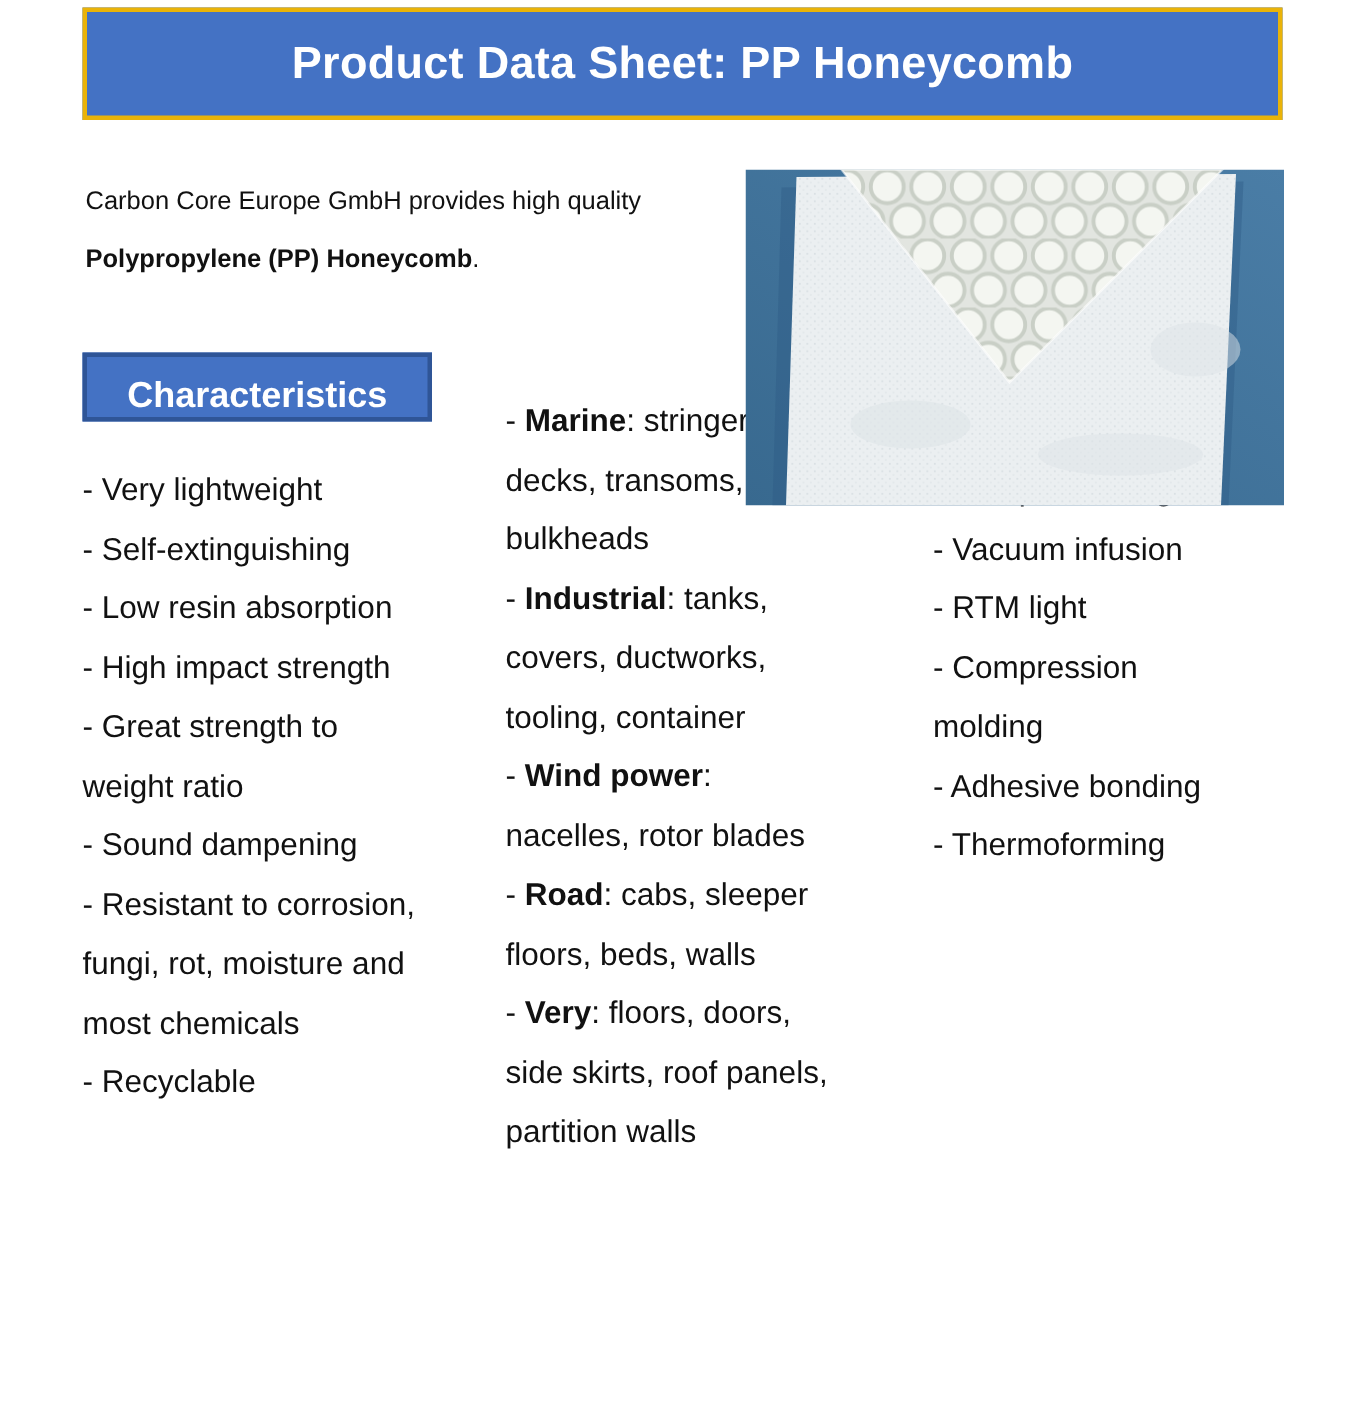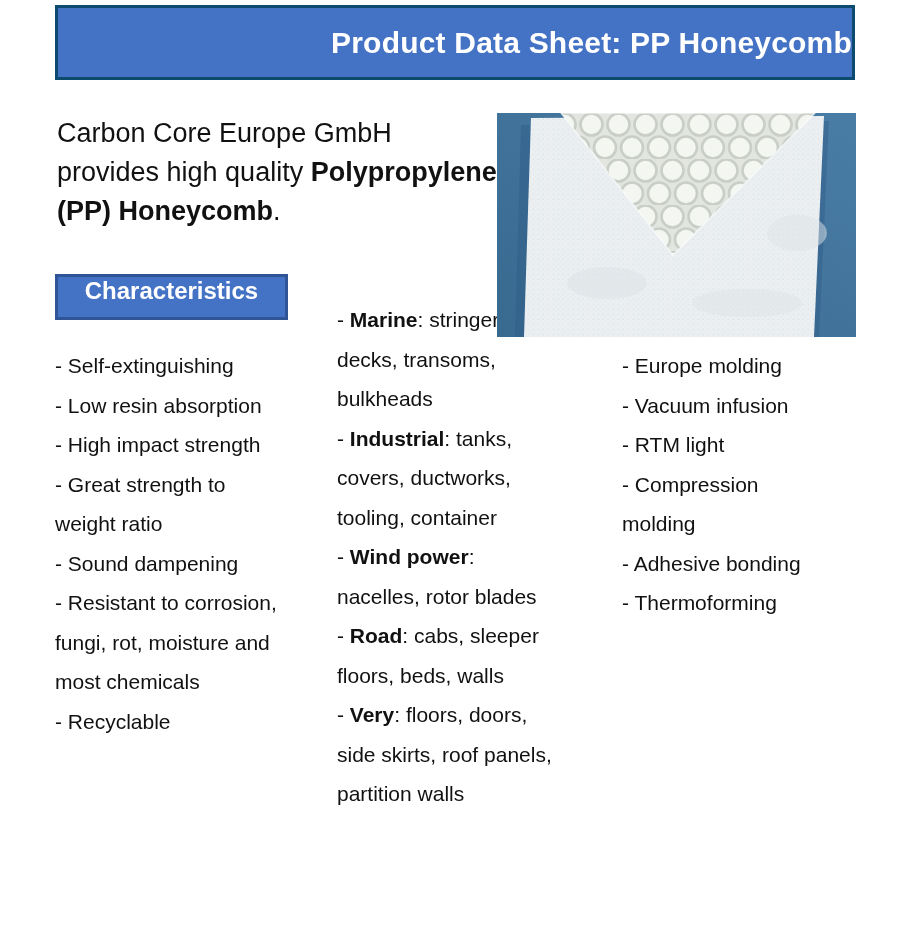--- a/index.html
+++ b/index.html
@@ -10,31 +10,31 @@
     overflow:hidden;
     font-family:"Liberation Sans","DejaVu Sans",sans-serif;
     color:#111111;
   }
   
   .banner{
     box-sizing:border-box;
     margin:5px 0 0 55px;
     width:800px;height:75px;
     background:#4472C4;
-    border:3px solid #0c4a6e;
-    display:flex;align-items:center;justify-content:flex-end;
+    border:3px solid #eab308;
+    display:flex;align-items:center;justify-content:center;
   }
   .banner .title{
     color:#ffffff;font-size:30px;font-weight:bold;letter-spacing:.2px;
   }
   
   .intro{
     margin:34px 0 0 57px;
     width:440px;
-    font-size:27px;line-height:39px;
+    font-size:17px;line-height:39px;
   }
   .intro .para2{margin-top:16px;}
   .b{font-weight:bold;}
   
   .photo{
     position:absolute;left:497px;top:113px;
     width:359px;height:224px;display:block;
   }
   
   .columns{
@@ -42,21 +42,21 @@
     margin:43px 0 0 55px;
   }
   .col{flex:0 0 auto;}
   .col1{width:233px;}
   .col2{width:223px;margin-left:49px;}
   .col3{width:228px;margin-left:62px;}
   .col-header{
     box-sizing:border-box;
     height:46px;
     background:#4472C4;border:3px solid #2F5597;
-    display:flex;align-items:flex-start;justify-content:center;
+    display:flex;align-items:flex-end;justify-content:center;
     color:#ffffff;font-size:24px;font-weight:bold;
   }
   .col2 .col-header{width:223px;}
   .col3 .col-header{width:223px;}
   .col-list{
     margin-top:26px;
     font-size:21px;line-height:39.5px;
   }
   .col1 .col-list{width:233px;}
   .col2 .col-list{width:223px;}
@@ -102,20 +102,21 @@
     <polygon points="64,0 318,0 176,142" fill="url(#cells)"></polygon>
     <polygon points="64,0 318,0 176,142" fill="none" stroke="#ffffff" stroke-width="1.5" opacity="0.6"></polygon>
   </svg>
 
   <div class="columns">
     <div class="col col1">
       <div class="col-header">
         <span>Characteristics</span>
       </div>
       <div class="col-list">
+          <div class="item"><span>- Very lightweight</span></div>
           <div class="item"><span>- Self-extinguishing</span></div>
           <div class="item"><span>- Low resin absorption</span></div>
           <div class="item"><span>- High impact strength</span></div>
           <div class="item"><span>- Great strength to weight ratio</span></div>
           <div class="item"><span>- Sound dampening</span></div>
           <div class="item"><span>- Resistant to corrosion, fungi, rot, moisture and most chemicals</span></div>
           <div class="item"><span>- Recyclable</span></div>
         </div>
     </div>
     <div class="col col2">

